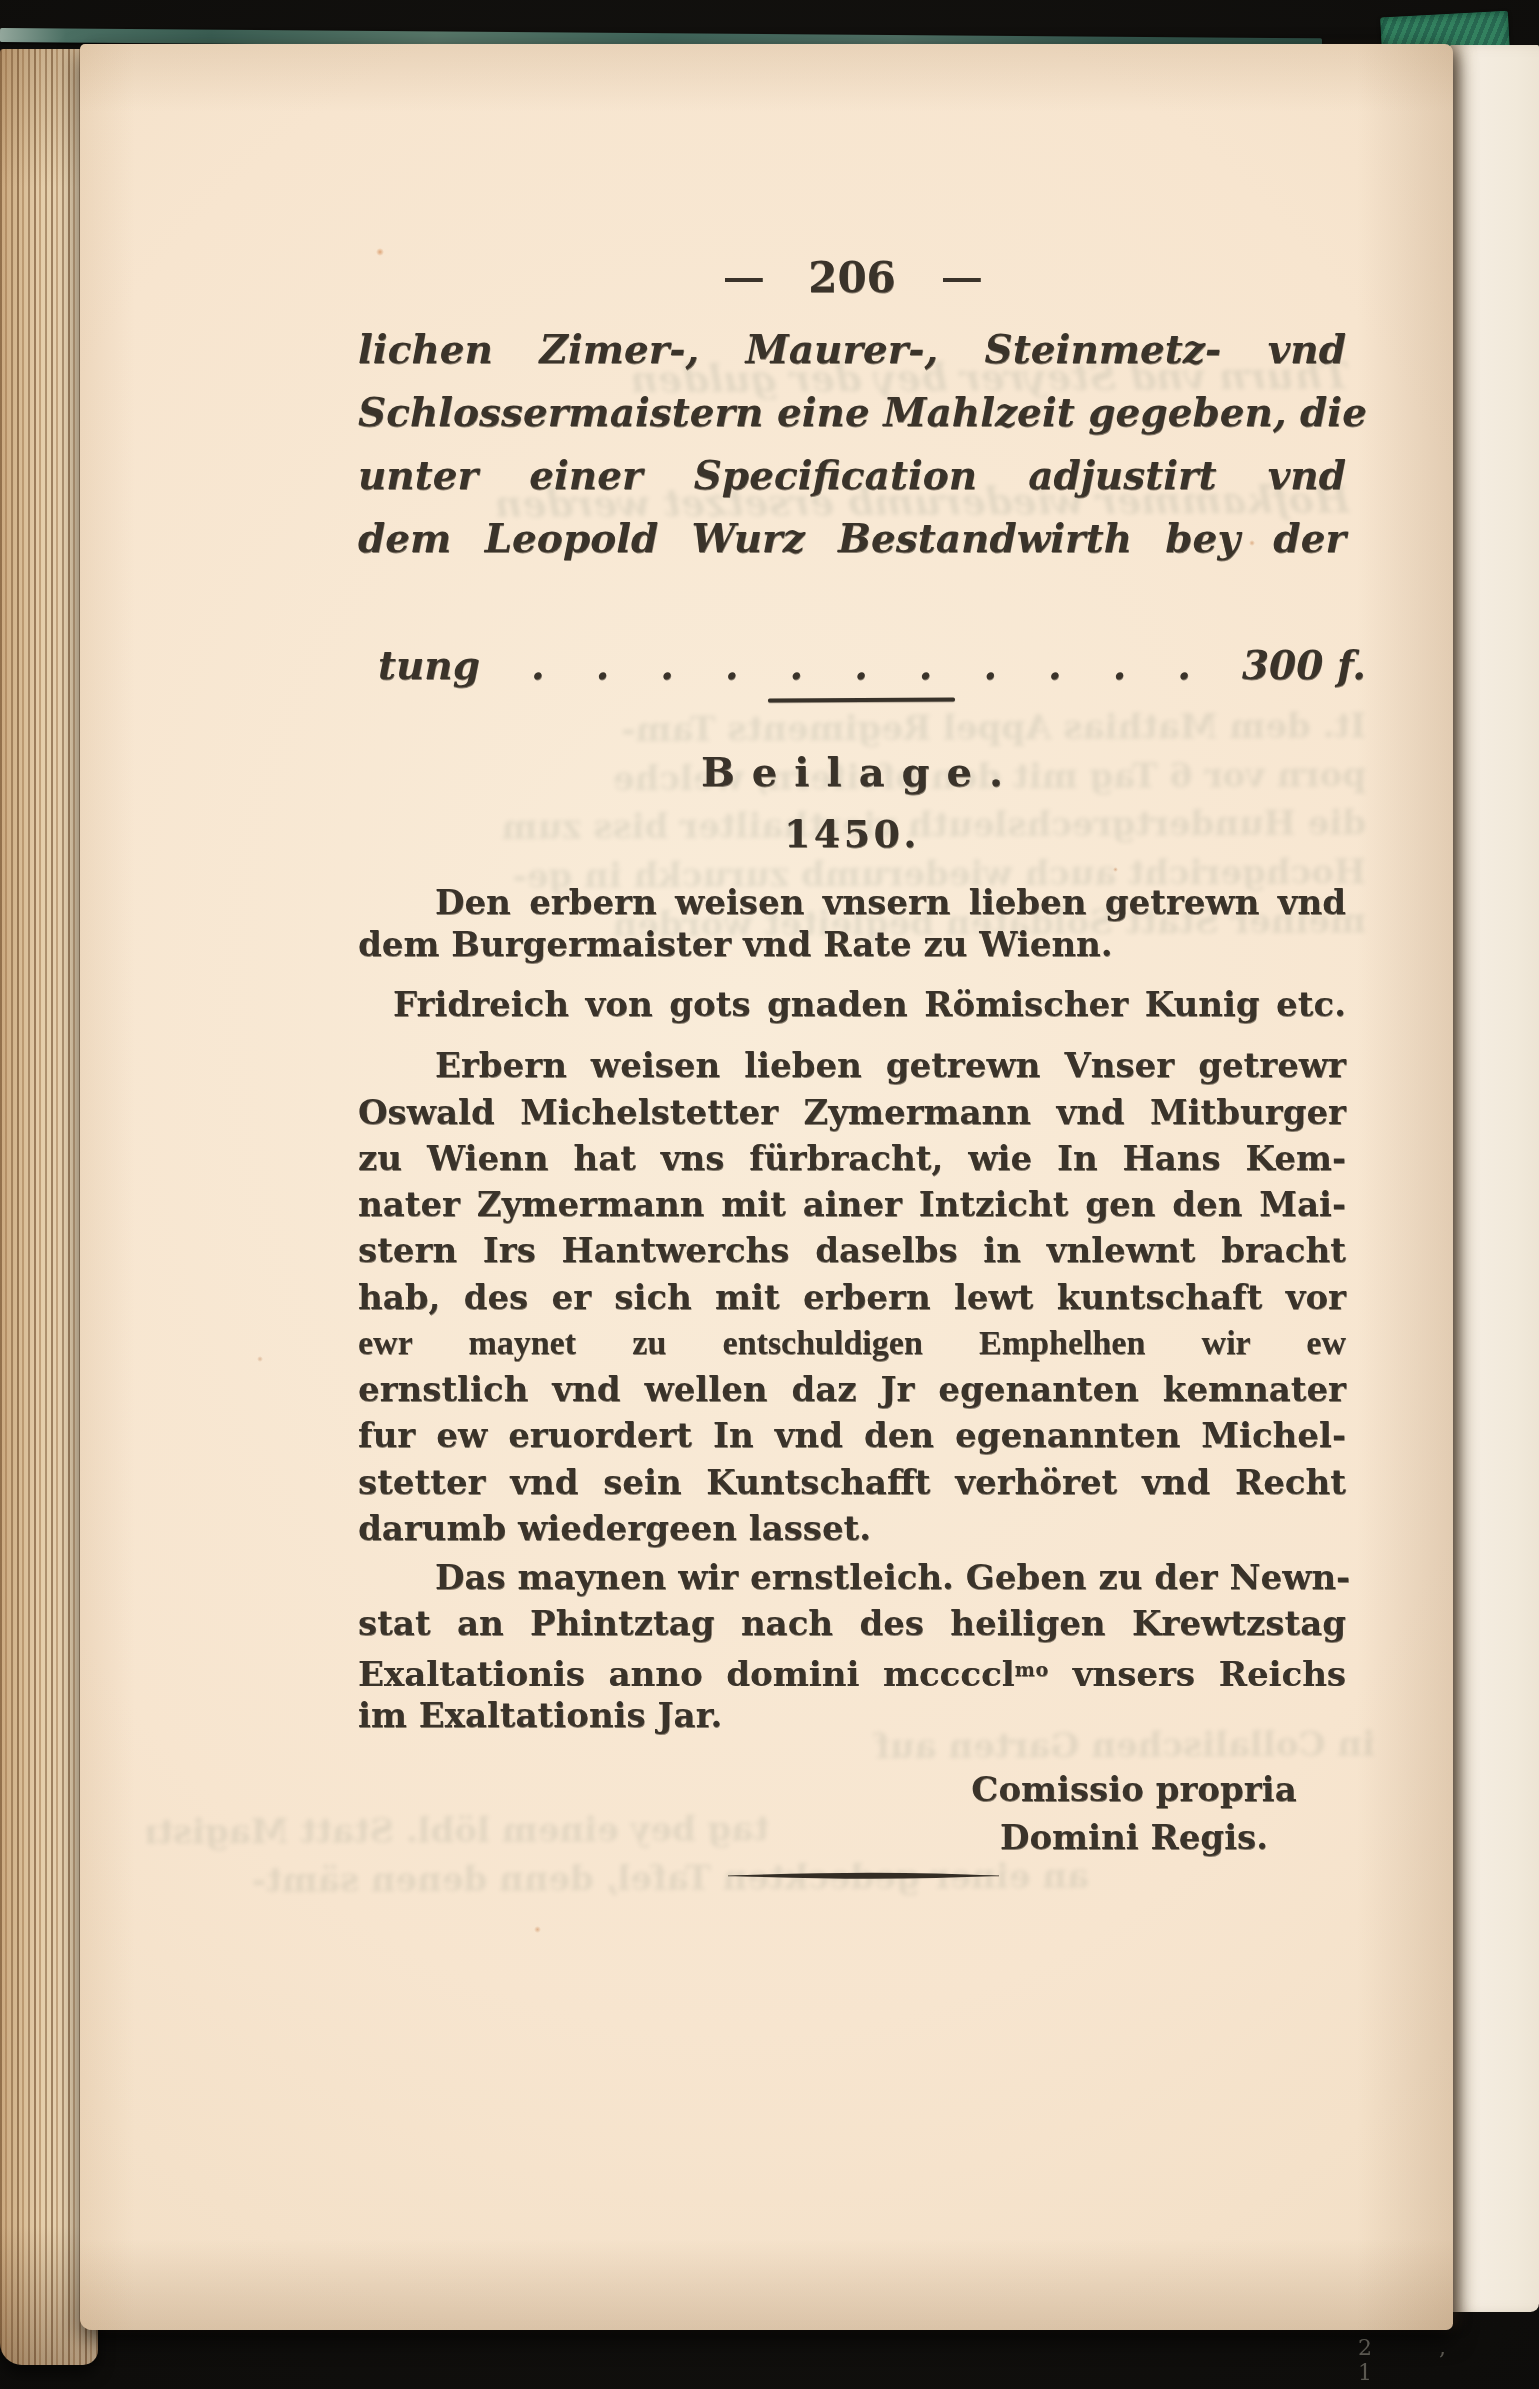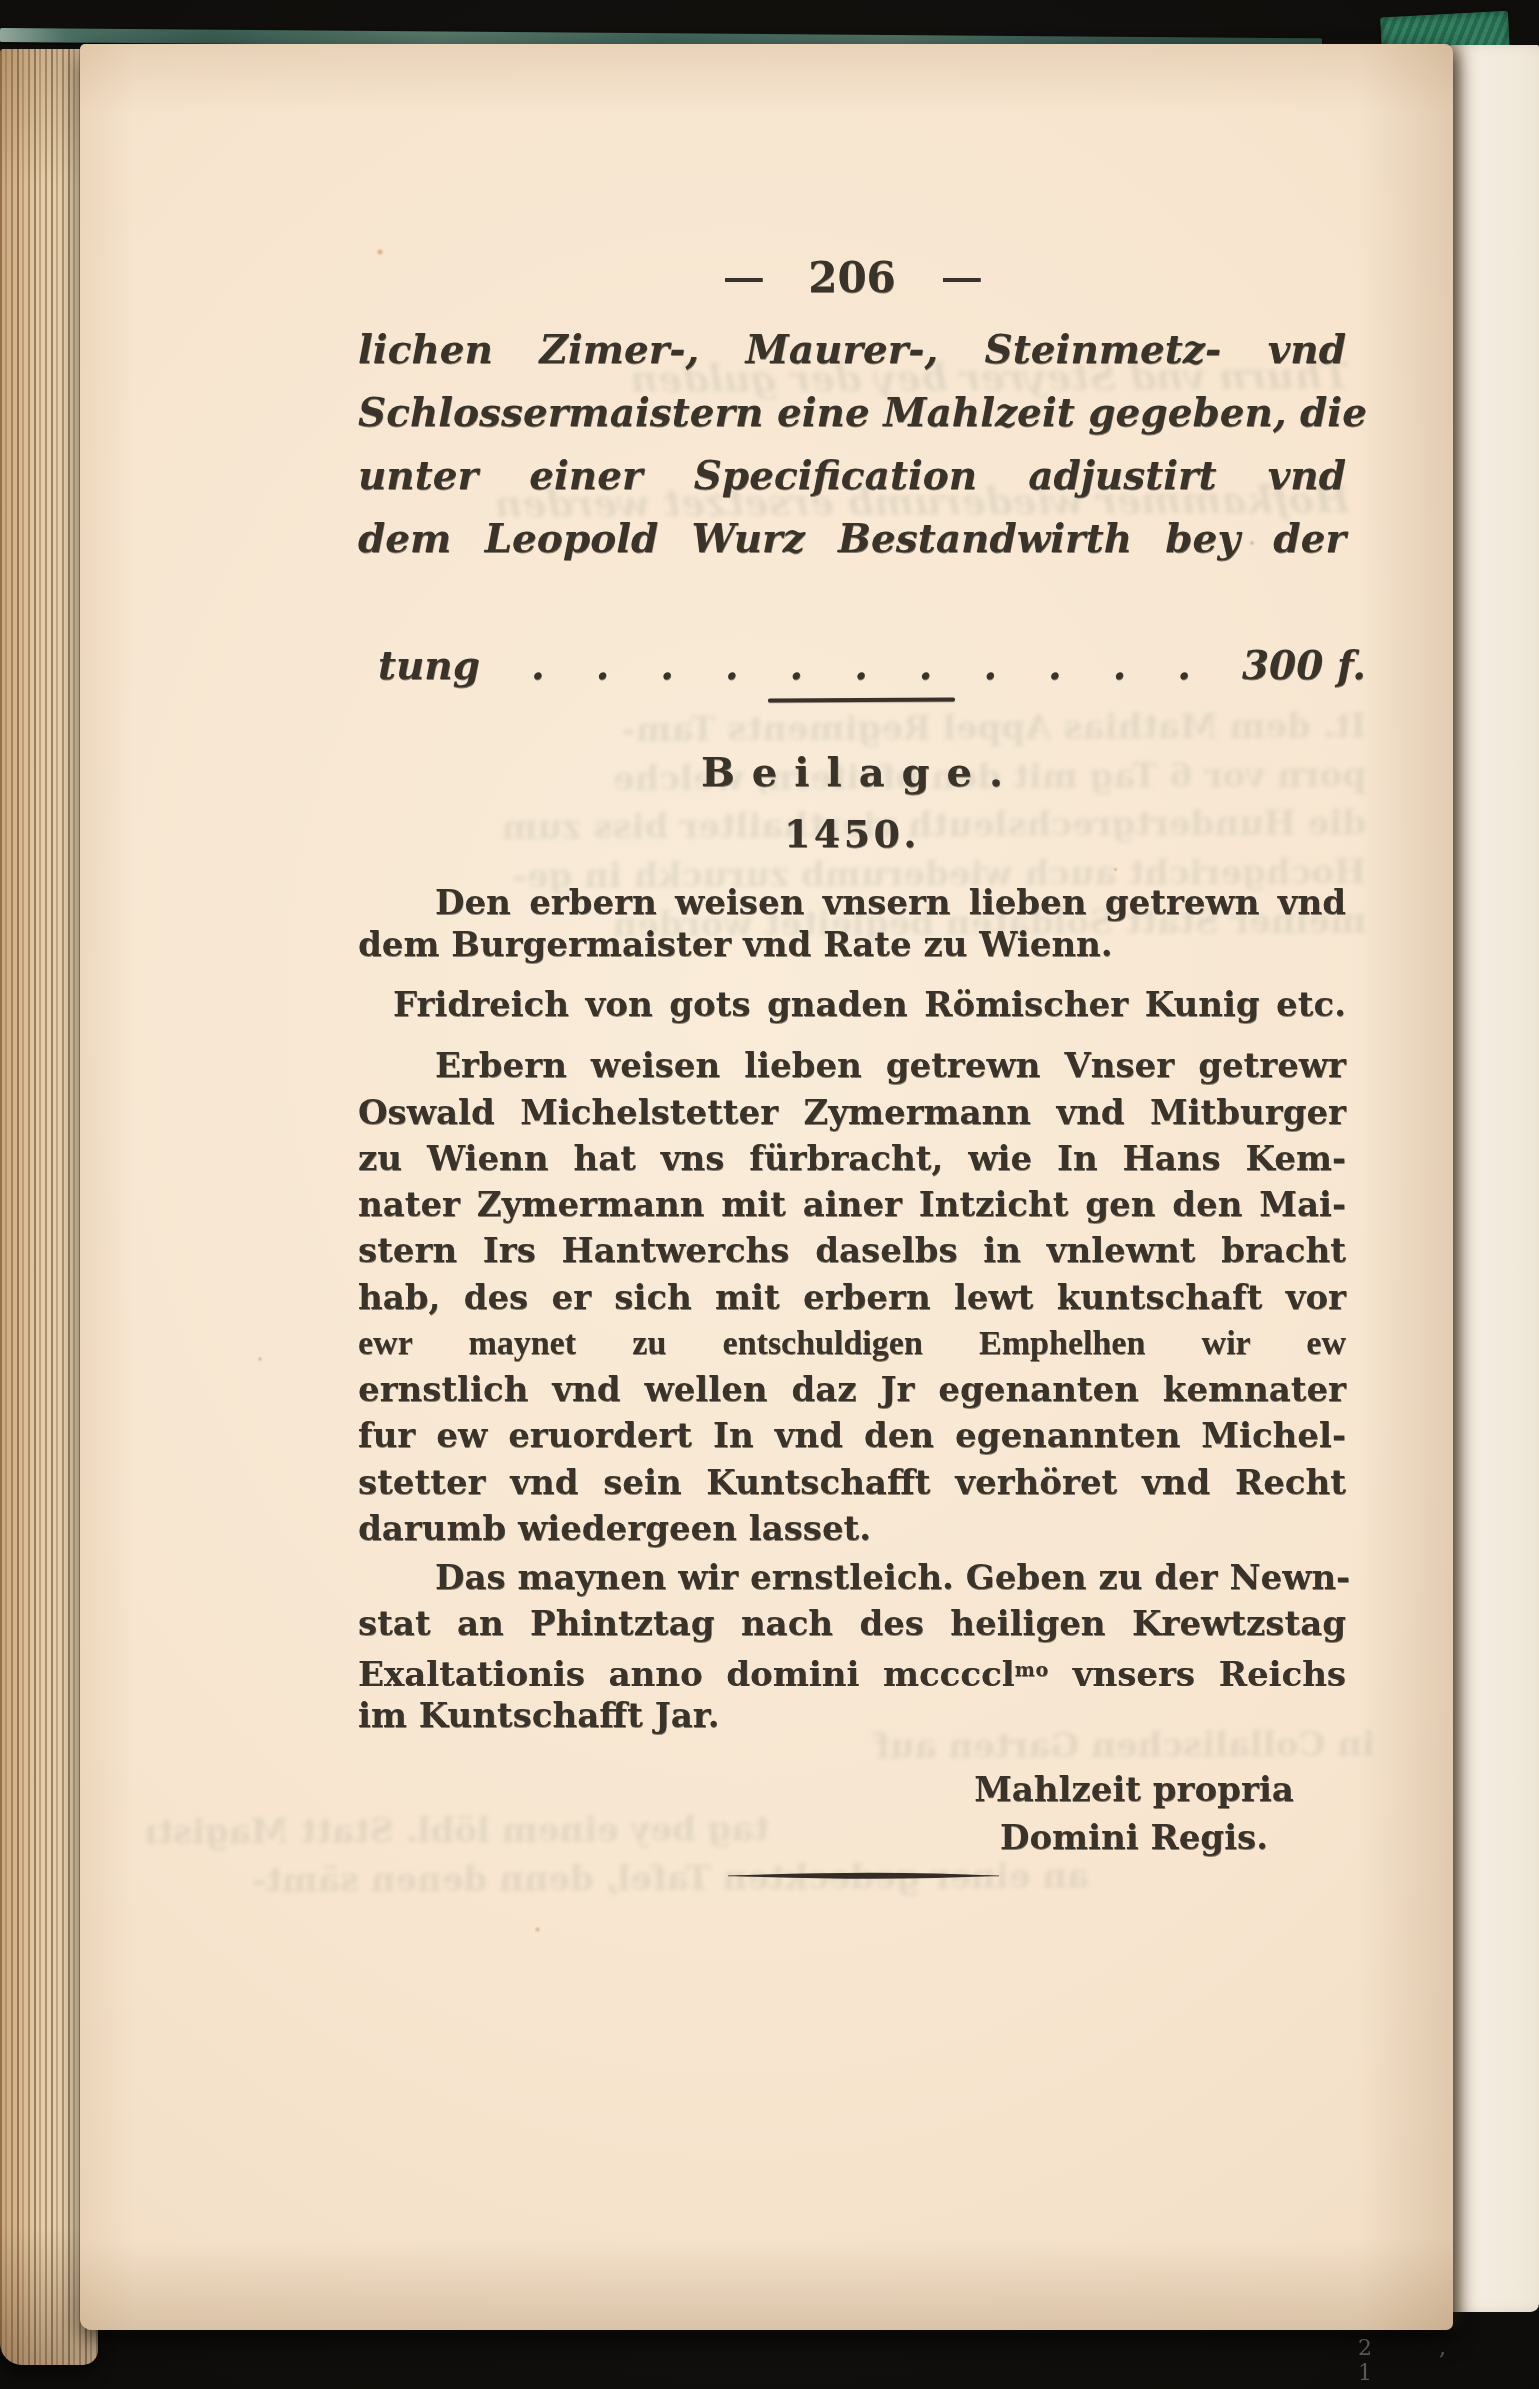--- a/index.html
+++ b/index.html
@@ -148,24 +148,24 @@
       <div class="jl" style="top:1230px;">hab, des er sich mit erbern lewt kuntschaft vor</div>
       <div class="jl" style="top:1276px;font-family:Liberation Serif, serif;">ewr maynet zu entschuldigen Emphelhen wir ew</div>
       <div class="jl" style="top:1322px;">ernstlich vnd wellen daz Jr egenanten kemnater</div>
       <div class="jl" style="top:1368px;">fur ew eruordert In vnd den egenannten Michel-</div>
       <div class="jl" style="top:1415px;">stetter vnd sein Kuntschafft verhöret vnd Recht</div>
       <div class="jl lastline" style="top:1461px;">darumb wiedergeen lasset.</div>
 
       <div class="jl ind" style="top:1510px;">Das maynen wir ernstleich. Geben zu der Newn-</div>
       <div class="jl" style="top:1556px;">stat an Phintztag nach des heiligen Krewtzstag</div>
       <div class="jl" style="top:1602px;"><span>Exaltationis anno domini mccccl</span><sup>mo</sup> <span>vnsers Reichs</span></div>
-      <div class="jl lastline" style="top:1648px;">im Kuntschafft Jar.</div>
+      <div class="jl lastline" style="top:1648px;">im Exaltationis Jar.</div>
 
       <div class="signature">
-        <div>Mahlzeit propria</div>
+        <div>Comissio propria</div>
         <div>Domini Regis.</div>
       </div>
 
       <svg class="swelled" viewBox="0 0 322 16">
         <path d="M2 8 Q 180 1 320 8 Q 180 15 2 8 Z" fill="#332d25"></path>
         <line x1="0" y1="8" x2="322" y2="8" stroke="rgba(51,45,37,.55)" stroke-width="1.5"></line>
       </svg>
 
     </div>
   </div>

